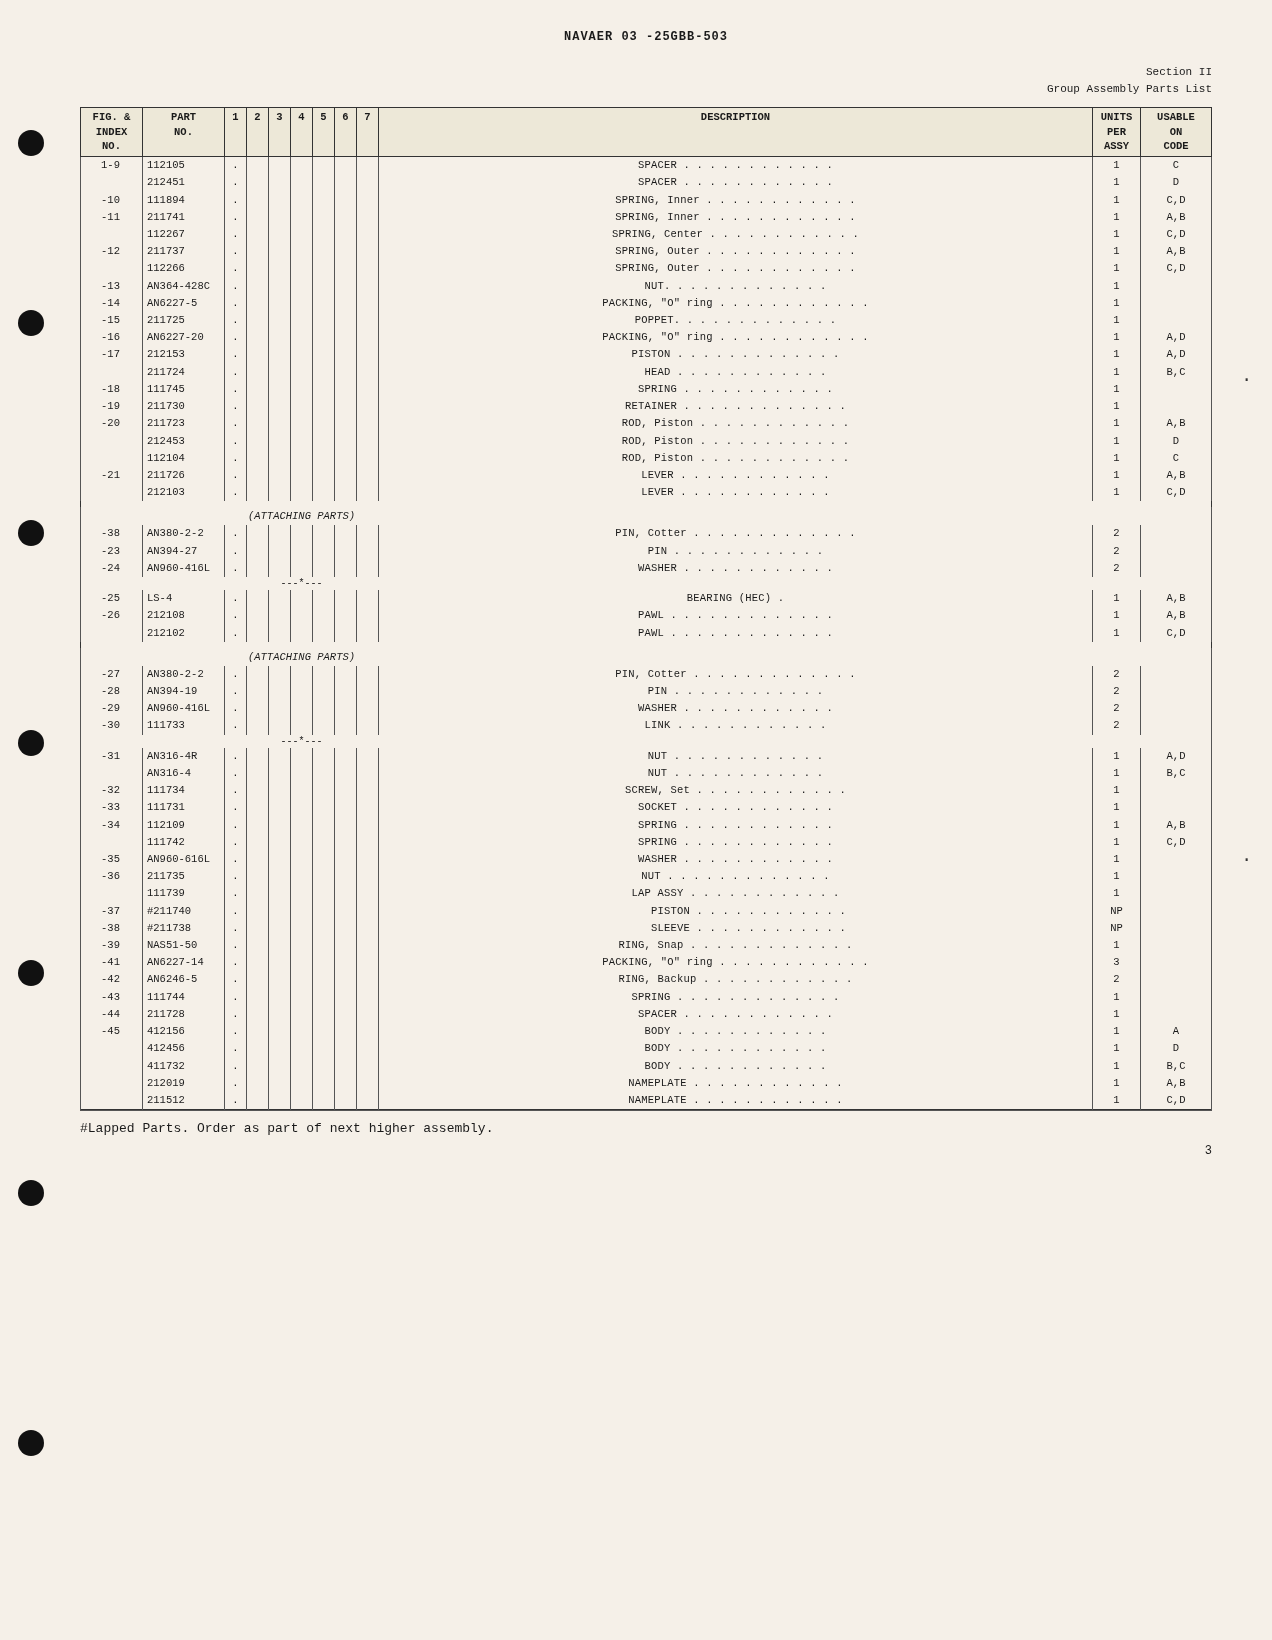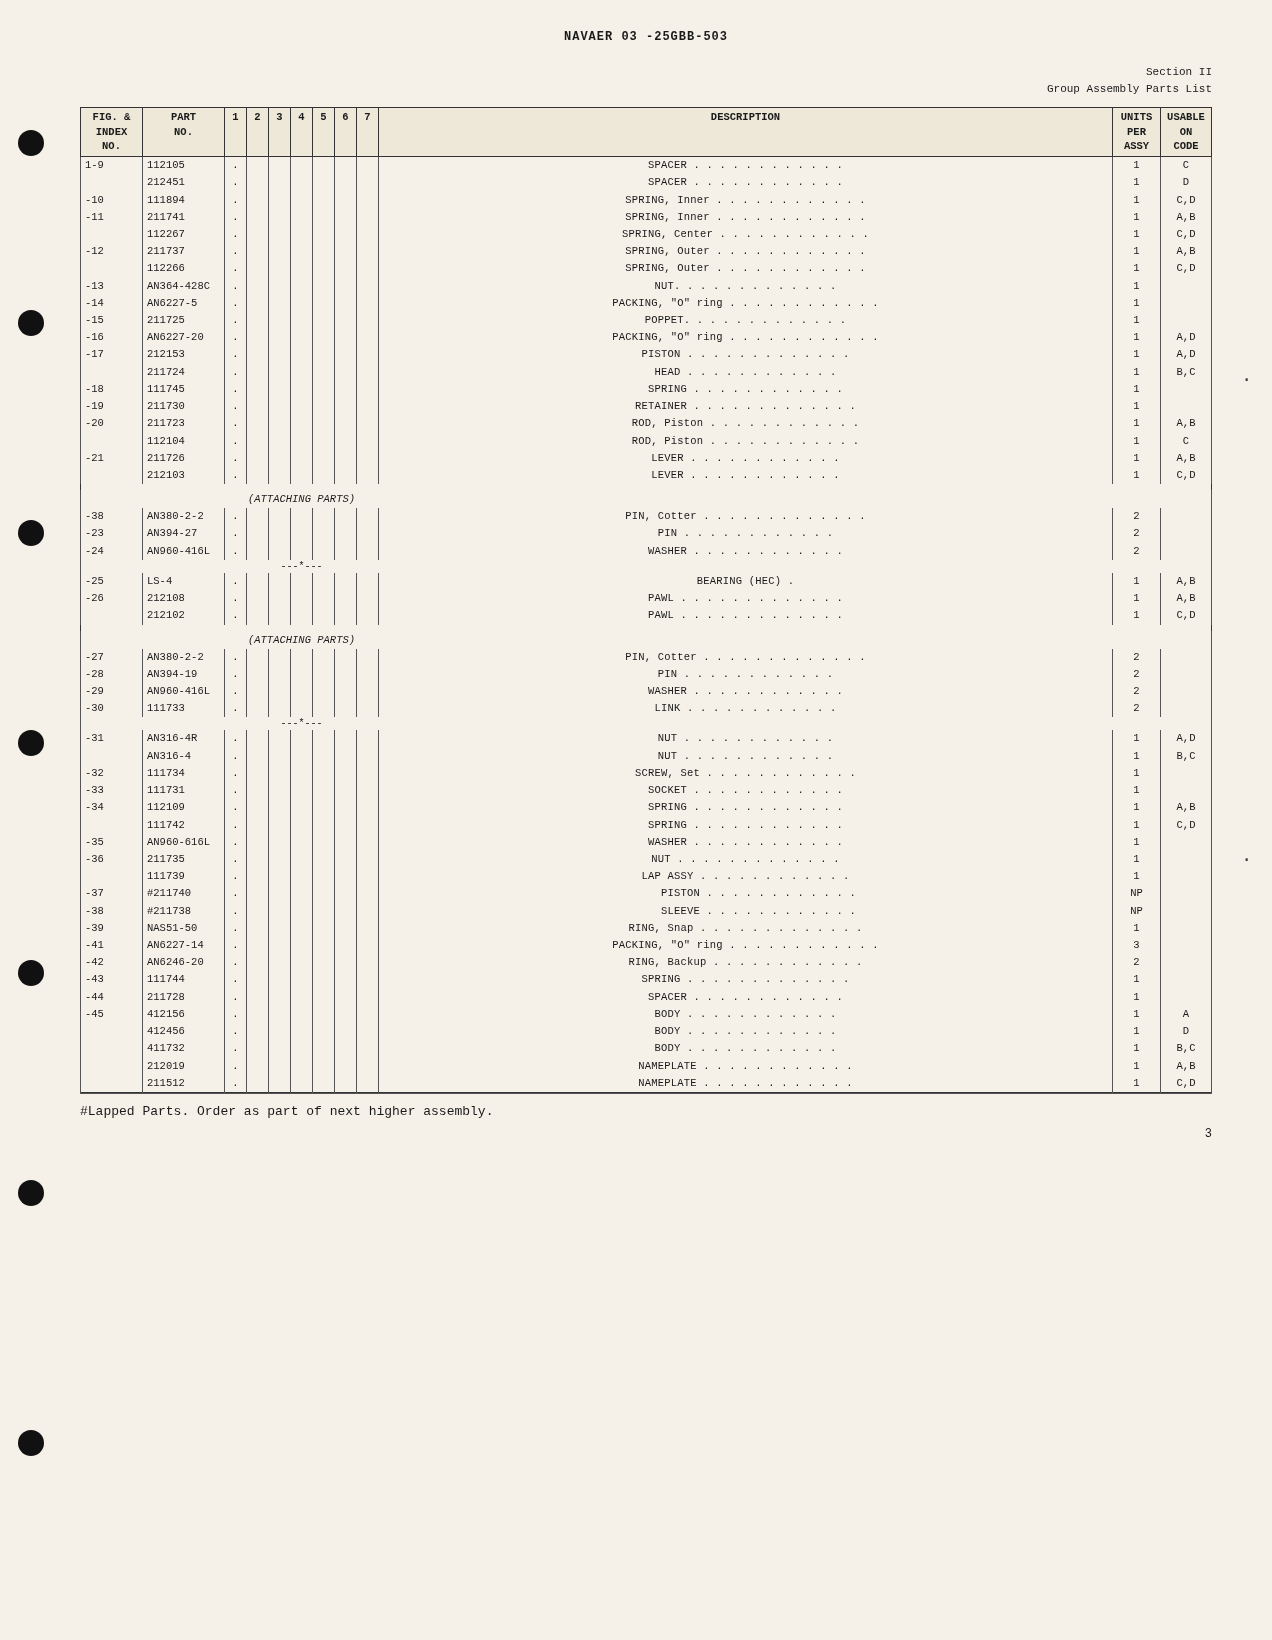--- a/index.html
+++ b/index.html
@@ -49,31 +49,31 @@
     .col-part { width: 82px; margin-left: 26px; }
     .col-1 { width: 22px; text-align: center; }
     .col-2 { width: 22px; text-align: center; }
     .col-3 { width: 22px; text-align: center; }
     .col-4 { width: 22px; text-align: center; }
     .col-5 { width: 22px; text-align: center; }
     .col-6 { width: 22px; text-align: center; }
     .col-7 { width: 22px; text-align: center; }
     .col-desc { min-width: 340px; }
     .col-units { width: 48px; text-align: center; }
-    .col-usable { width: 51px; text-align: center; }
+    .col-usable { width: 71px; text-align: center; }
     .data-row td {
       border-left: 1px solid #555;
       border-right: 1px solid #555;
       border-top: none;
       border-bottom: none;
       padding: 1px 4px;
       font-size: 10.5px;
       line-height: 1.45;
     }
-    .data-row td.fig-cell { text-align: left; padding-right: 6px; }
+    .data-row td.fig-cell { text-align: center; padding-right: 6px; }
     .data-row td.part-cell { text-align: left; }
     .data-row td.desc-cell { text-align: center; letter-spacing: 0.2px; }
     .data-row td.units-cell { text-align: center; }
     .data-row td.usable-cell { text-align: center; }
     .separator-row td {
       border: none;
       padding: 2px 0;
       height: 6px;
     }
     .attaching-row td {
@@ -370,20 +370,34 @@
     <td class="col-4"></td>
     <td class="col-5"></td>
     <td class="col-6"></td>
     <td class="col-7"></td>
     <td class="desc-cell">ROD, Piston . . . . . . . . . . . .</td>
     <td class="units-cell">1</td>
     <td class="usable-cell">A,B</td>
   </tr>
       <tr class="data-row">
     <td class="fig-cell"></td>
+    <td class="part-cell">212453</td>
+    <td class="col-1">.</td>
+    <td class="col-2"></td>
+    <td class="col-3"></td>
+    <td class="col-4"></td>
+    <td class="col-5"></td>
+    <td class="col-6"></td>
+    <td class="col-7"></td>
+    <td class="desc-cell">ROD, Piston . . . . . . . . . . . .</td>
+    <td class="units-cell">1</td>
+    <td class="usable-cell">D</td>
+  </tr>
+      <tr class="data-row">
+    <td class="fig-cell"></td>
     <td class="part-cell">112104</td>
     <td class="col-1">.</td>
     <td class="col-2"></td>
     <td class="col-3"></td>
     <td class="col-4"></td>
     <td class="col-5"></td>
     <td class="col-6"></td>
     <td class="col-7"></td>
     <td class="desc-cell">ROD, Piston . . . . . . . . . . . .</td>
     <td class="units-cell">1</td>
@@ -760,21 +774,21 @@
     <td class="col-4"></td>
     <td class="col-5"></td>
     <td class="col-6"></td>
     <td class="col-7"></td>
     <td class="desc-cell">PACKING, "O" ring . . . . . . . . . . . .</td>
     <td class="units-cell">3</td>
     <td class="usable-cell"></td>
   </tr>
       <tr class="data-row">
     <td class="fig-cell">-42</td>
-    <td class="part-cell">AN6246-20</td>
+    <td class="part-cell">AN6246-5</td>
     <td class="col-1">.</td>
     <td class="col-2"></td>
     <td class="col-3"></td>
     <td class="col-4"></td>
     <td class="col-5"></td>
     <td class="col-6"></td>
     <td class="col-7"></td>
     <td class="desc-cell">RING, Backup . . . . . . . . . . . .</td>
     <td class="units-cell">2</td>
     <td class="usable-cell"></td>

